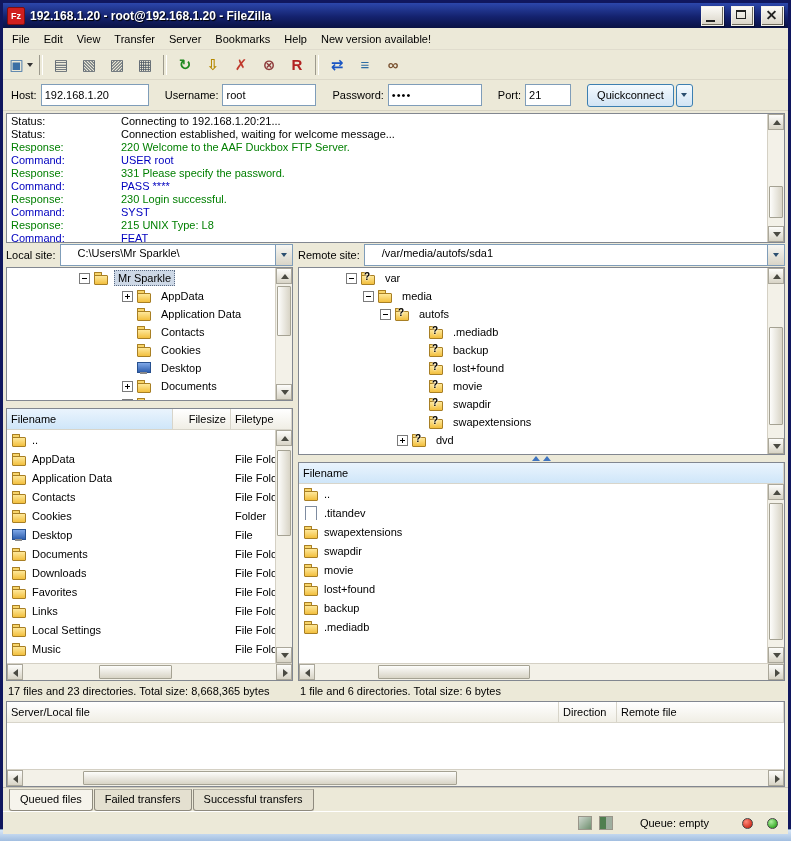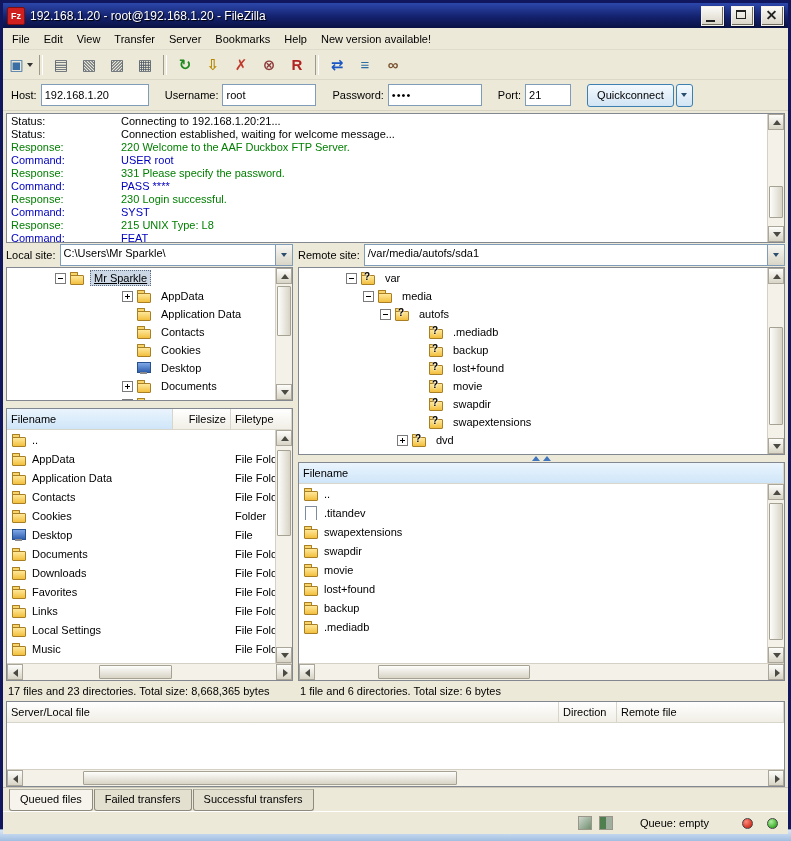--- a/index.html
+++ b/index.html
@@ -3,21 +3,21 @@
 <meta charset="utf-8">
 <style>
   html,body{margin:0;padding:0}
   body{width:791px;height:841px;overflow:hidden;background:#8ea9c9;font-family:"Liberation Sans","DejaVu Sans",sans-serif;font-size:11px;color:#000}
   .frame{width:791px;height:829px;border:3px solid #10175e;box-sizing:border-box;background:#ece9d8;display:flex;flex-direction:column}
 
   
   .titlebar{height:25px;flex:none;background:linear-gradient(to bottom,#2c47ab 0%,#14226e 55%,#0a1244 100%);display:flex;align-items:center;padding:0 4px;gap:5px}
   .app-icon{width:16px;height:16px;flex:none;background:#cf1f1f;border:1px solid #7d0f0f;border-radius:2px;color:#fff;font-weight:bold;font-size:9px;display:flex;align-items:center;justify-content:center}
   .app-icon::before{content:"Fz"}
-  .title-text{flex:1;color:#fff;font-weight:normal;font-size:12px;text-shadow:1px 1px 1px #000;white-space:nowrap;overflow:hidden}
+  .title-text{flex:1;color:#fff;font-weight:bold;font-size:12px;text-shadow:1px 1px 1px #000;white-space:nowrap;overflow:hidden}
   .cap-btn{width:21px;height:18px;flex:none;margin-left:2px;background:linear-gradient(#fbfaf7,#d9d4c7);border:1px solid #f4f2ea;box-shadow:inset -1px -1px 0 #6f6b5e,1px 1px 0 #00000055;position:relative}
   .cap-btn.min::before{content:"";position:absolute;left:4px;bottom:3px;width:9px;height:2px;background:#222}
   .cap-btn.max::before{content:"";position:absolute;left:4px;top:3px;width:10px;height:9px;border:1px solid #222;border-top-width:2px;box-sizing:border-box}
   .cap-btn.close::before,.cap-btn.close::after{content:"";position:absolute;left:4px;top:7px;width:11px;height:2px;background:#222}
   .cap-btn.close::before{transform:rotate(45deg)}
   .cap-btn.close::after{transform:rotate(-45deg)}
 
   
   .menubar{height:21px;flex:none;display:flex;align-items:center;padding:0 2px;background:#ece9d8;border-bottom:1px solid #e0dccd}
   .menu-item{padding:3px 7px;white-space:nowrap;cursor:default}
@@ -61,21 +61,21 @@
 
   
   .main{flex:none;height:458px;display:flex;padding:0 3px}
   .pane{display:flex;flex-direction:column;min-width:0}
   .pane.left{width:287px;flex:none}
   .vsplit{width:5px;flex:none}
   .pane.right{flex:1}
   .site-row{height:24px;flex:none;display:flex;align-items:center;gap:4px}
   .site-label{white-space:nowrap}
   .combo{flex:1;height:20px;border:1px solid #7f9db9;background:#fff;display:flex;align-items:stretch;min-width:0}
-  .combo-text{flex:1;padding:2px 3px;white-space:nowrap;overflow:hidden}
+  .combo-text{flex:1;padding:2px 17px;white-space:nowrap;overflow:hidden}
   .combo-btn{width:16px;flex:none;display:flex;align-items:center;justify-content:center;background:linear-gradient(#f7f6f2,#d9d5c8);border-left:1px solid #7f9db9}
   .treepane{flex:none;background:#fff;border:1px solid #828790;position:relative;overflow:hidden;padding:1px 16px 0 0;box-sizing:border-box}
   .treepane.local{height:134px}
   .treepane.remote{height:188px}
   .tree-row{height:18px;display:flex;align-items:center;white-space:nowrap}
   .expander{width:9px;height:9px;flex:none;margin-right:3px;background:#fff;border:1px solid #7b7b7b;position:relative;box-sizing:content-box}
   .expander::before{content:"";position:absolute;left:2px;top:4px;width:5px;height:1px;background:#000}
   .expander.plus::after{content:"";position:absolute;left:4px;top:2px;width:1px;height:5px;background:#000}
   .exp-spacer{width:14px;flex:none}
   .tree-label{padding:1px 3px;border:1px solid transparent}
@@ -277,21 +277,21 @@
         <span class="site-label">Local site:</span>
         <div class="combo">
           <span class="combo-text">C:\Users\Mr Sparkle\</span>
           <span class="combo-btn">
               <i class="arr-down"></i>
             </span>
         </div>
       </div>
       <div class="treepane local" id="localTreePane">
         <div id="localTree">
-            <div class="tree-row" style="padding-left: 48px; text-decoration: underline;">
+            <div class="tree-row" style="padding-left: 72px;">
               <span class="expander"></span>
               <span class="ficon folder-open f"></span>
               <span class="tree-label sel">Mr Sparkle</span>
             </div>
             <div class="tree-row" style="padding-left: 115px;">
               <span class="expander plus"></span>
               <span class="ficon folder f"></span>
               <span class="tree-label">AppData</span>
             </div>
             <div class="tree-row" style="padding-left: 115px;">

